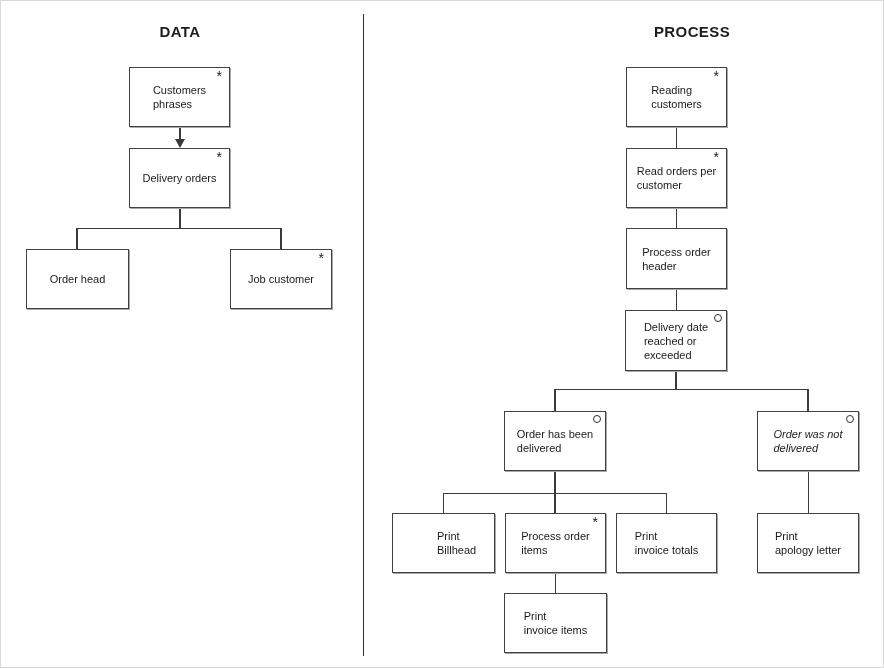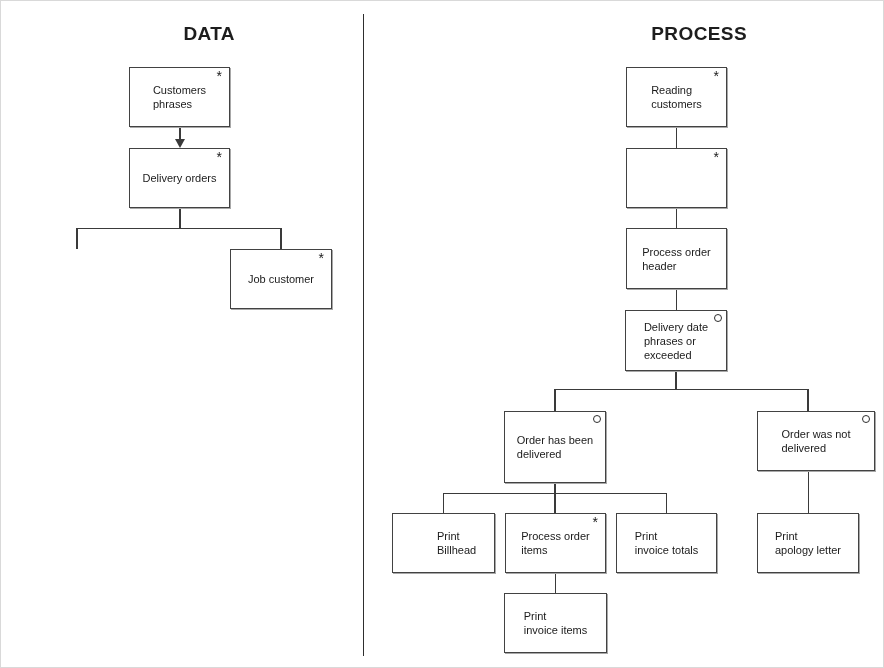--- a/index.html
+++ b/index.html
@@ -9,22 +9,22 @@
     height: 668px;
     box-sizing: border-box;
     border: 1px solid #d9d9d9;
     background: #ffffff;
     font-family: "Liberation Sans", "DejaVu Sans", sans-serif;
     overflow: hidden;
   }
   .section-title {
     position: absolute;
     width: 110px;
-    text-align: right;
-    font-size: 19px;
+    text-align: center;
+    font-size: 15px;
     font-weight: 700;
     color: #1d1d1d;
     letter-spacing: 0.4px;
   }
   .section-title.data    { left: 124px; top: 22px; }
   .section-title.process { left: 636px; top: 22px; }
   .divider {
     position: absolute;
     left: 362px; top: 13px;
     width: 1px; height: 642px;
@@ -100,48 +100,53 @@
     <div class="connector" style="left: 554px; top: 572px; height: 20px; width: 1px;"></div>
     <div class="node" style="left: 128px; top: 66px; width: 101px; height: 60px;">
       <div class="node-label">Customers
 phrases</div>
       <span class="marker-asterisk">*</span>
     </div>
     <div class="node" style="left: 128px; top: 147px; width: 101px; height: 60px;">
       <div class="node-label">Delivery orders</div>
       <span class="marker-asterisk">*</span>
     </div>
+    <div class="node" style="left: 25px; top: 248px; width: 103px; height: 60px;">
+      <div class="node-label">Order head</div>
+    </div>
     <div class="node" style="left: 229px; top: 248px; width: 102px; height: 60px;">
       <div class="node-label">Job customer</div>
       <span class="marker-asterisk">*</span>
     </div>
     <div class="node" style="left: 625px; top: 66px; width: 101px; height: 60px;">
       <div class="node-label">Reading
 customers</div>
       <span class="marker-asterisk">*</span>
     </div>
     <div class="node" style="left: 625px; top: 147px; width: 101px; height: 60px;">
+      <div class="node-label">Read orders per
+customer</div>
       <span class="marker-asterisk">*</span>
     </div>
     <div class="node" style="left: 625px; top: 227px; width: 101px; height: 61px;">
       <div class="node-label">Process order
 header</div>
     </div>
     <div class="node" style="left: 624px; top: 309px; width: 102px; height: 61px;">
       <div class="node-label">Delivery date
-phrases or
+reached or
 exceeded</div>
       <span class="marker-circle"></span>
     </div>
-    <div class="node" style="left: 503px; top: 410px; width: 102px; height: 72px;">
+    <div class="node" style="left: 503px; top: 410px; width: 102px; height: 60px;">
       <div class="node-label">Order has been
 delivered</div>
       <span class="marker-circle"></span>
     </div>
-    <div class="node" style="left: 756px; top: 410px; width: 118px; height: 60px;">
+    <div class="node" style="left: 756px; top: 410px; width: 102px; height: 60px; font-style: italic;">
       <div class="node-label">Order was not
 delivered</div>
       <span class="marker-circle"></span>
     </div>
     <div class="node" style="left: 391px; top: 512px; width: 103px; height: 60px; padding-left: 40px;">
       <div class="node-label">Print Billhead</div>
     </div>
     <div class="node" style="left: 504px; top: 512px; width: 101px; height: 60px;">
       <div class="node-label">Process order
 items</div>

